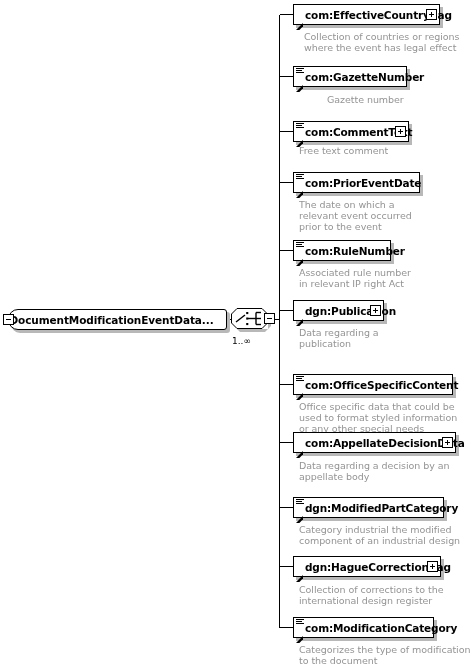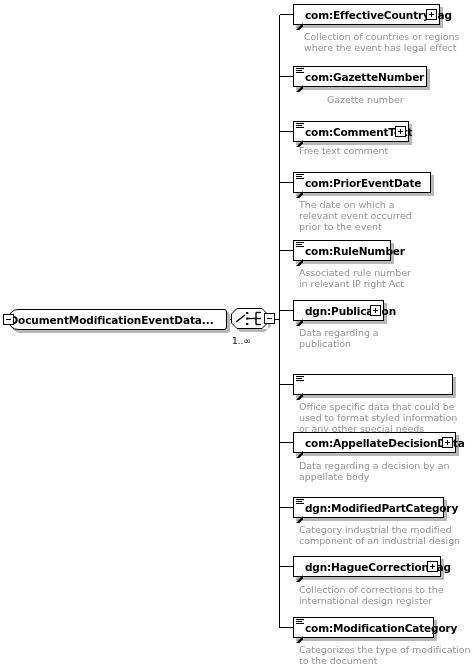--- a/index.html
+++ b/index.html
@@ -254,21 +254,21 @@
         <div class="elem-box">
           <div class="arrow-icon"><svg viewBox="0 0 7 7" width="7" height="7">
               <polygon points="0,7 7,0 7,3.2 3.4,7" fill="#000000"></polygon>
             </svg></div>
           <span class="elem-name">com:EffectiveCountryBag</span>
         </div>
         <div class="toggle-box plus elem-toggle" style="left: 133px;"></div>
       </div>
       <div class="desc" style="left: 304px; top: 31px;">Collection of countries or regions
 where the event has legal effect</div>
-      <div class="elem" style="left: 293px; top: 66px; width: 134px;">
+      <div class="elem" style="left: 293px; top: 66px; width: 114px;">
         <div class="elem-shadow"></div>
         <div class="elem-box">
           <div class="attr-icon">
             <i></i>
             <i></i>
             <i></i>
           </div>
           <div class="arrow-icon"><svg viewBox="0 0 7 7" width="7" height="7">
               <polygon points="0,7 7,0 7,3.2 3.4,7" fill="#000000"></polygon>
             </svg></div>
@@ -285,21 +285,21 @@
             <i></i>
           </div>
           <div class="arrow-icon"><svg viewBox="0 0 7 7" width="7" height="7">
               <polygon points="0,7 7,0 7,3.2 3.4,7" fill="#000000"></polygon>
             </svg></div>
           <span class="elem-name">com:CommentText</span>
         </div>
         <div class="toggle-box plus elem-toggle" style="left: 102px;"></div>
       </div>
       <div class="desc" style="left: 299px; top: 145px;">Free text comment</div>
-      <div class="elem" style="left: 293px; top: 172px; width: 138px;">
+      <div class="elem" style="left: 293px; top: 172px; width: 127px;">
         <div class="elem-shadow"></div>
         <div class="elem-box">
           <div class="attr-icon">
             <i></i>
             <i></i>
             <i></i>
           </div>
           <div class="arrow-icon"><svg viewBox="0 0 7 7" width="7" height="7">
               <polygon points="0,7 7,0 7,3.2 3.4,7" fill="#000000"></polygon>
             </svg></div>
@@ -341,20 +341,21 @@
         <div class="elem-shadow"></div>
         <div class="elem-box">
           <div class="attr-icon">
             <i></i>
             <i></i>
             <i></i>
           </div>
           <div class="arrow-icon"><svg viewBox="0 0 7 7" width="7" height="7">
               <polygon points="0,7 7,0 7,3.2 3.4,7" fill="#000000"></polygon>
             </svg></div>
+          <span class="elem-name">com:OfficeSpecificContent</span>
         </div>
       </div>
       <div class="desc" style="left: 299px; top: 401px;">Office specific data that could be
 used to format styled information
 or any other special needs</div>
       <div class="elem" style="left: 293px; top: 432px; width: 163px;">
         <div class="elem-shadow"></div>
         <div class="elem-box">
           <div class="arrow-icon"><svg viewBox="0 0 7 7" width="7" height="7">
               <polygon points="0,7 7,0 7,3.2 3.4,7" fill="#000000"></polygon>

